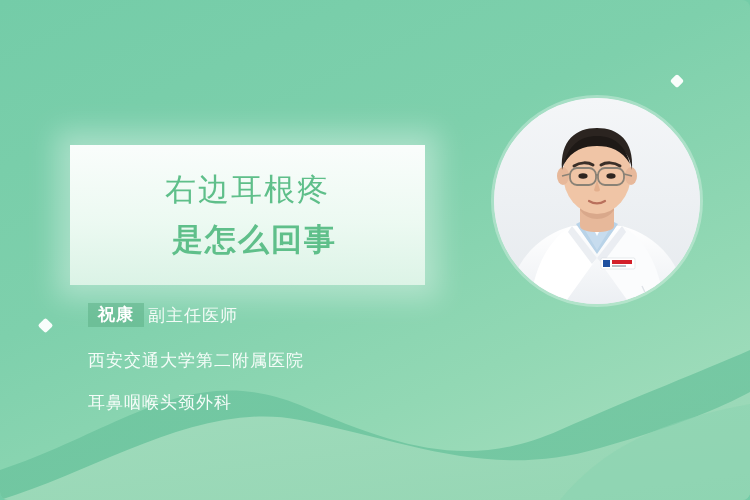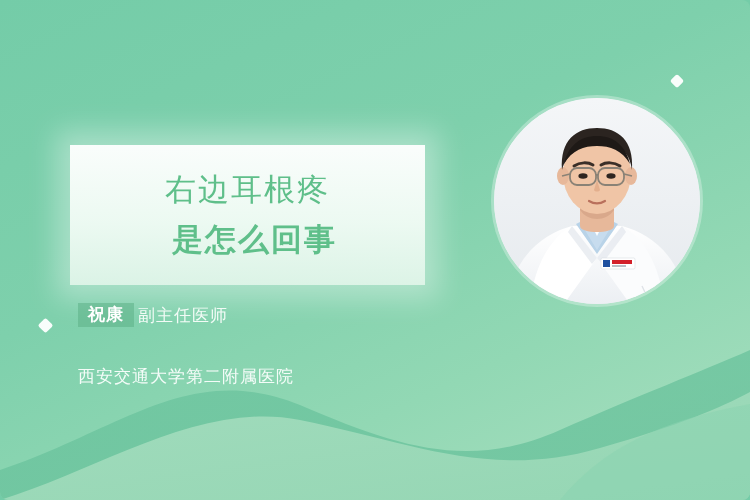--- a/index.html
+++ b/index.html
@@ -48,21 +48,21 @@
     line-height:1.42;
     letter-spacing:2px;
     white-space:nowrap;
     font-weight:400;
   }
   .title-line.l2{ padding-left:14px;font-weight:bold; }
 
   
   .doctor-meta{
     position:absolute;
-    left:78px; top:300px;
+    left:88px; top:300px;
     width:360px;
   }
   .meta-row{
     display:flex; align-items:center;
     height:30px;
   }
   .name-badge{
     background:rgba(92,176,134,.55);
     color:#ffffff;
     font-size:17px;
@@ -77,21 +77,21 @@
     font-size:17px;
     letter-spacing:1px;
     margin-left:4px;
     white-space:nowrap;
   }
   .hospital,.department{
     color:#f4fcf8;
     font-size:17px;
     letter-spacing:1px;
     white-space:nowrap;
-    margin-top:35px;
+    margin-top:19px;
   }
 
   
   .portrait{
     position:absolute;
     left:494px; top:98px;
     width:206px; height:206px;
     border-radius:50%;
     overflow:hidden;
     background:#eef1f4;
@@ -127,20 +127,21 @@
     <div class="title-line l1">右边耳根疼</div>
     <div class="title-line l2">是怎么回事</div>
   </div>
 
   <div class="doctor-meta">
     <div class="meta-row">
       <span class="name-badge">祝康</span>
       <span class="doc-title">副主任医师</span>
     </div>
     <div class="hospital">西安交通大学第二附属医院</div>
+    <div class="department">耳鼻咽喉头颈外科</div>
   </div>
 
   <div class="portrait">
     <svg viewBox="0 0 206 206">
       <defs>
         <linearGradient id="bgP" x1="0" y1="0" x2="0" y2="1">
           <stop offset="0%" stop-color="#f4f6f8"></stop>
           <stop offset="100%" stop-color="#e6eaee"></stop>
         </linearGradient>
         <linearGradient id="coat" x1="0" y1="0" x2="0" y2="1">

